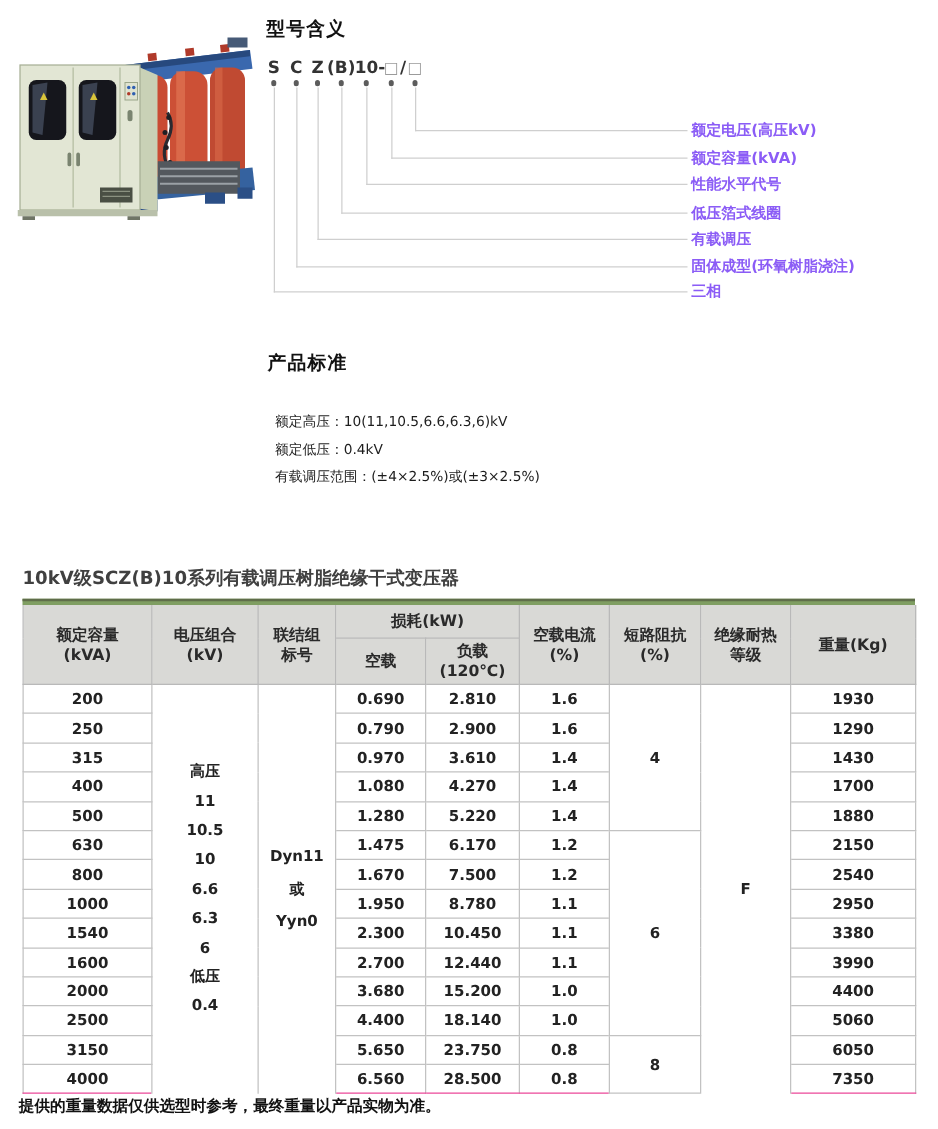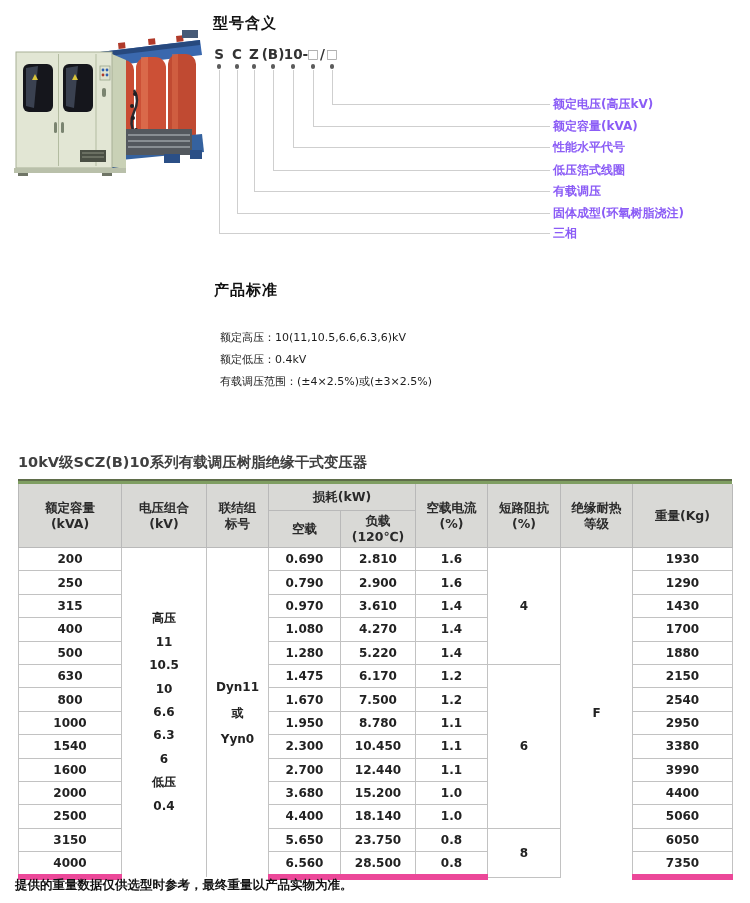--- a/index.html
+++ b/index.html
@@ -28,21 +28,21 @@
   #table-title{position:absolute;left:18px;top:453px;font-size:14.5px;font-weight:bold;color:#404040;}
   .table-wrap{position:absolute;left:18px;top:479px;width:714px;}
   .green-bar{height:3px;background:#7f9e62;border-top:2px solid #5f6d4a;}
   table.spec{width:714px;border-collapse:collapse;table-layout:fixed;}
   table.spec th{background:#d9d9d6;font-size:12.5px;font-weight:bold;color:#2a2a2a;
       border:1px solid #b9b9b9;border-top:none;white-space:pre-line;vertical-align:middle;
       text-align:center;padding:2px 0;line-height:16px;height:22px;}
   table.spec td{font-size:12px;font-weight:bold;color:#222;text-align:center;vertical-align:middle;
       height:22.4px;padding:0;border-left:1px solid #c2c2c2;border-right:1px solid #c2c2c2;}
   td.sep{border-bottom:1px solid #c2c2c2;}
-  tbody tr:last-child td{border-bottom:6px solid #ec4899;}
+  tbody tr:last-child td{border-bottom:1px solid #ec4899;}
   .volt-stack div{line-height:23.4px;}
   .conn-stack div{line-height:26px;}
 
   
   .footnote{position:absolute;left:15px;top:877px;font-size:12.5px;font-weight:bold;color:#111;white-space:nowrap;}
 </style>
 </head>
 <body>
 
 <div class="page">

